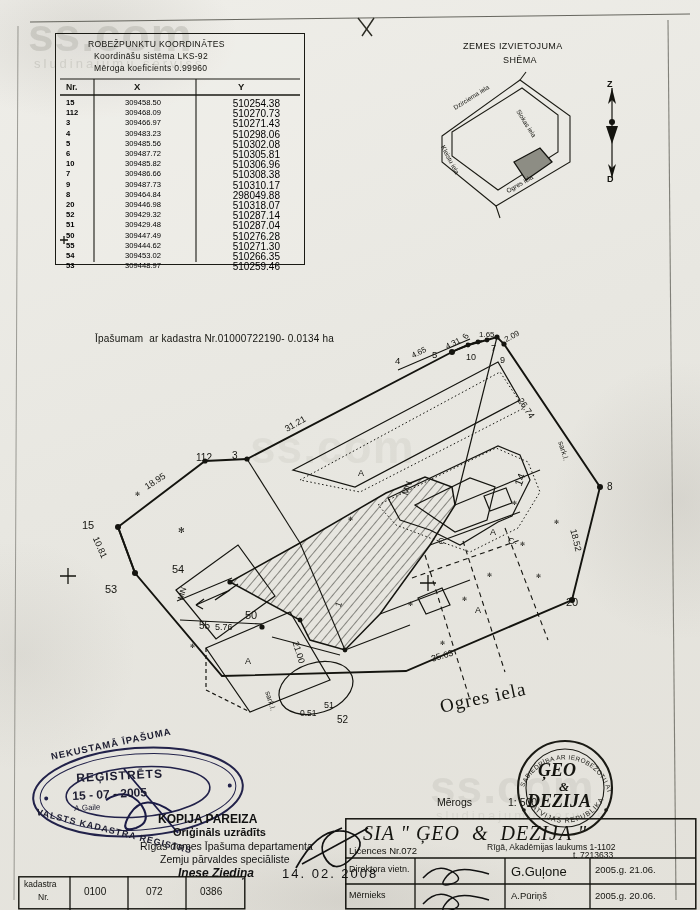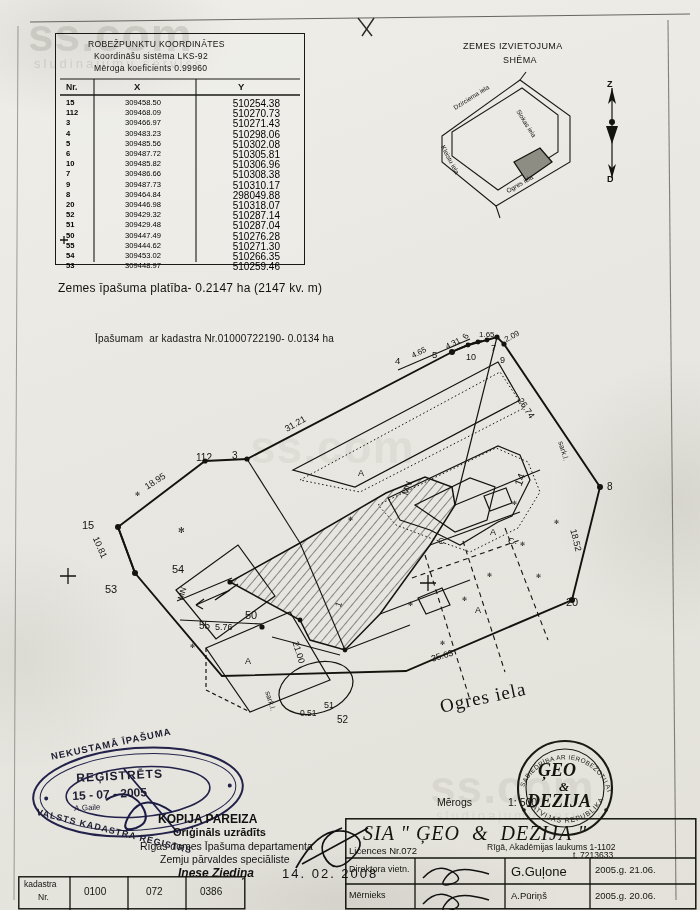--- a/index.html
+++ b/index.html
@@ -178,21 +178,20 @@
           <span class="cy">510266.35</span>
         </div>
         <div class="crow" style="top: 227.2px;">
           <span class="cnr">53</span>
           <span class="cx">309448.97</span>
           <span class="cy">510259.46</span>
         </div>
       </div>
   </div>
 
-  <div class="t desc" style="left:58px;top:281px;font-size:12px;">Zemes īpašuma platība- 0.2147 ha (2147 kv. m)</div>
   <div class="t desc" style="left:95px;top:333px;font-size:10px;">Īpašumam  ar kadastra Nr.01000722190- 0.0134 ha</div>
 
   <div class="t" style="left:463px;top:41px;font-size:9px;letter-spacing:.4px;">ZEMES IZVIETOJUMA</div>
   <div class="t" style="left:503px;top:55px;font-size:9px;letter-spacing:.4px;">SHĒMA</div>
 
   <svg class="ink" style="left:430px;top:70px;" width="210" height="155">
 
     <path d="M22 62 L92 18 L128 45 L128 82 L68 120 L22 86 Z" fill="none" stroke="#1b1b14" stroke-width="1.1"></path>
     <path d="M12 66 L90 10 L140 46 L140 92 L66 136 L12 92 Z" fill="none" stroke="#1b1b14" stroke-width="1.1"></path>
     <path d="M90 10 L96 2" stroke="#1b1b14" stroke-width="1.1"></path>

